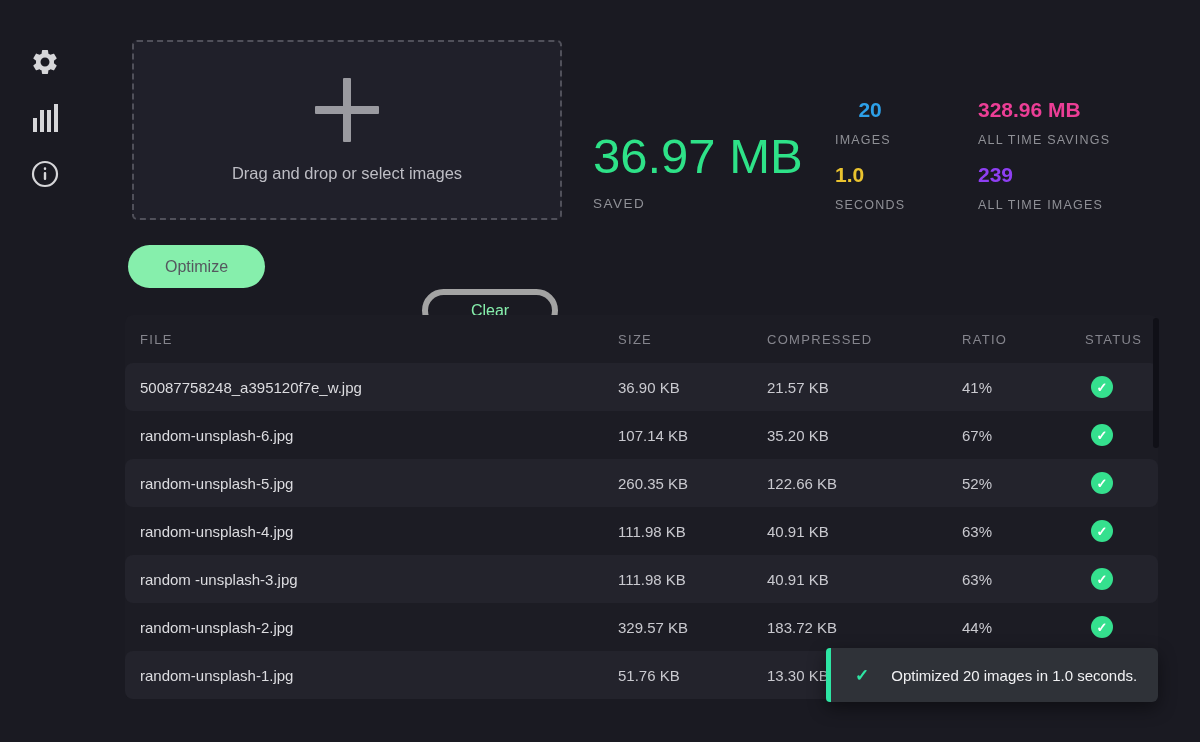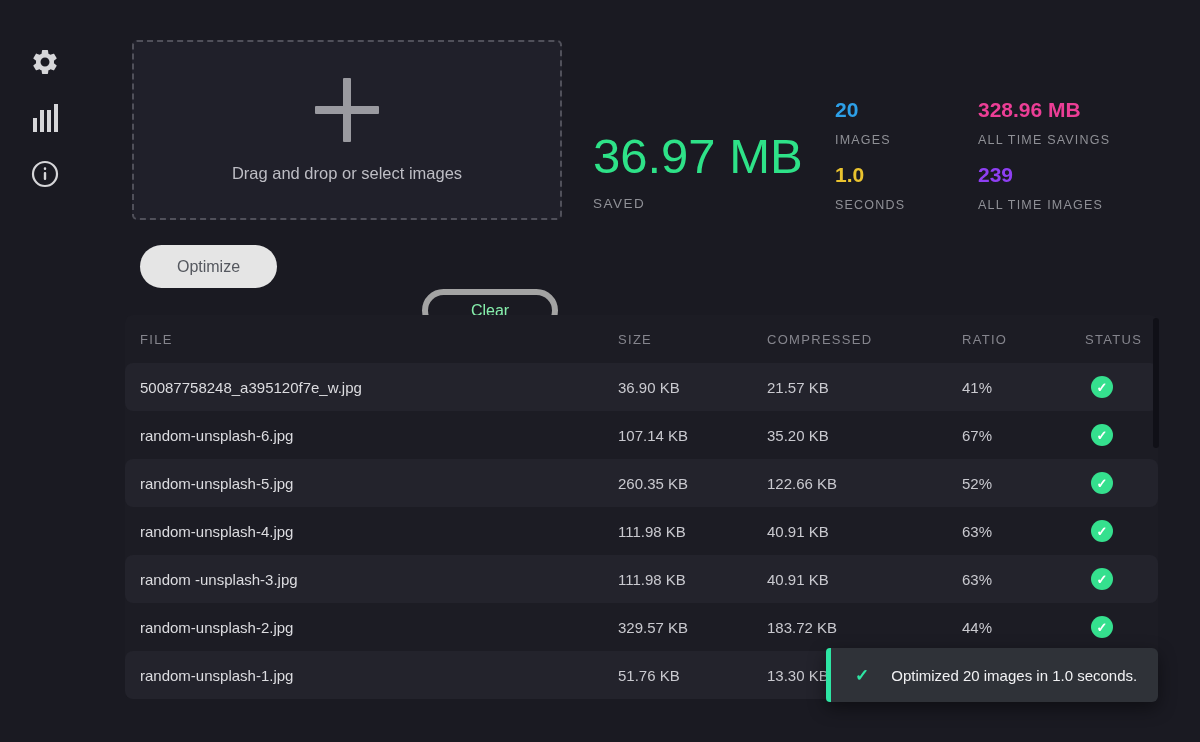--- a/index.html
+++ b/index.html
@@ -44,33 +44,33 @@
   .stat-saved { position: absolute; left: 593px; top: 130px; }
   .stat-saved .big { font-size: 49px; font-weight: normal; color: #2ee288; letter-spacing: 0px; line-height: 1.1; }
   .stat-saved .lbl { margin-top: 12px; }
   .stat-lbl { font-size: 13.5px; color: #8f9096; letter-spacing: 1.5px; }
 
   .stat-col { position: absolute; top: 99px; display: flex; flex-direction: column; }
   .stat-col.images-seconds { left: 835px; }
   .stat-col.alltime { left: 978px; }
   .stat-val { font-size: 21px; font-weight: bold; line-height: 1; }
   .stat-col .stat-lbl { font-size: 12.5px; margin-top: 13px; margin-bottom: 17px; letter-spacing: 1.2px; }
-  .v-blue   { color: #2da0e8; }
+  .v-blue   { color: #2da0e8; text-align: center; }
   .v-yellow { color: #eac32f; }
   .v-pink   { color: #ec3e96; }
   .v-purple { color: #8e3ff2; }
 
   
   .btn {
     position: absolute; top: 245px; height: 43px; border-radius: 22px;
     font-size: 16px; font-family: "Liberation Sans", sans-serif;
     display: flex; align-items: center; justify-content: center; cursor: pointer;
   }
   .btn-optimize {
-    left: 140px; width: 137px; background: #e5e5e5; border: none; color: #55585f;
+    left: 128px; width: 137px; background: #86efac; border: none; color: #55585f;
     cursor: default;
   }
   .btn-clear {
     left: 422px; width: 136px; background: transparent;
     border: 6px solid #a3a3a3; color: #86efac; margin-top: 44px;
   }
 
   
   .table {
     position: absolute; left: 125px; top: 315px; width: 1033px;

